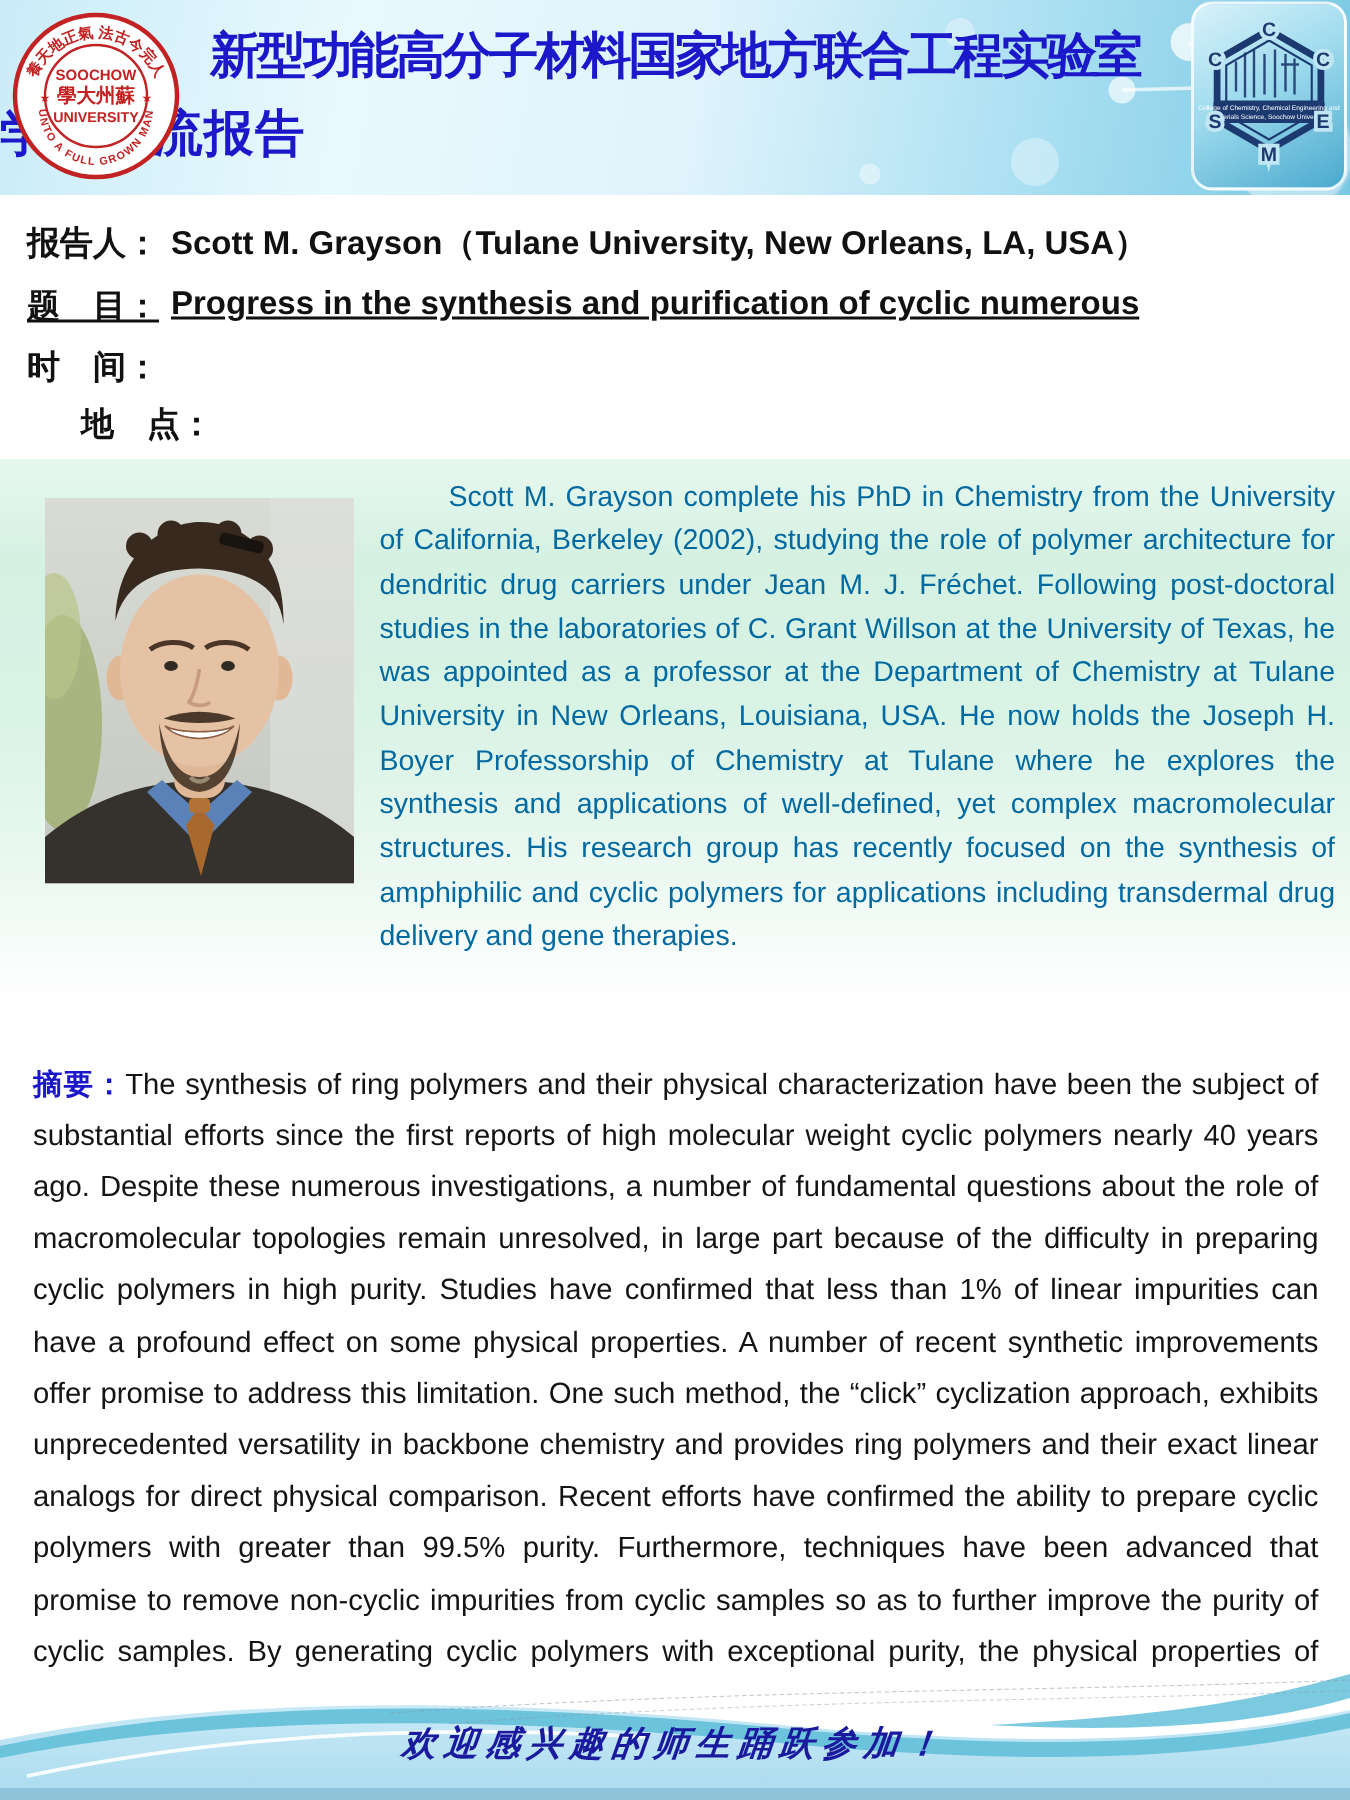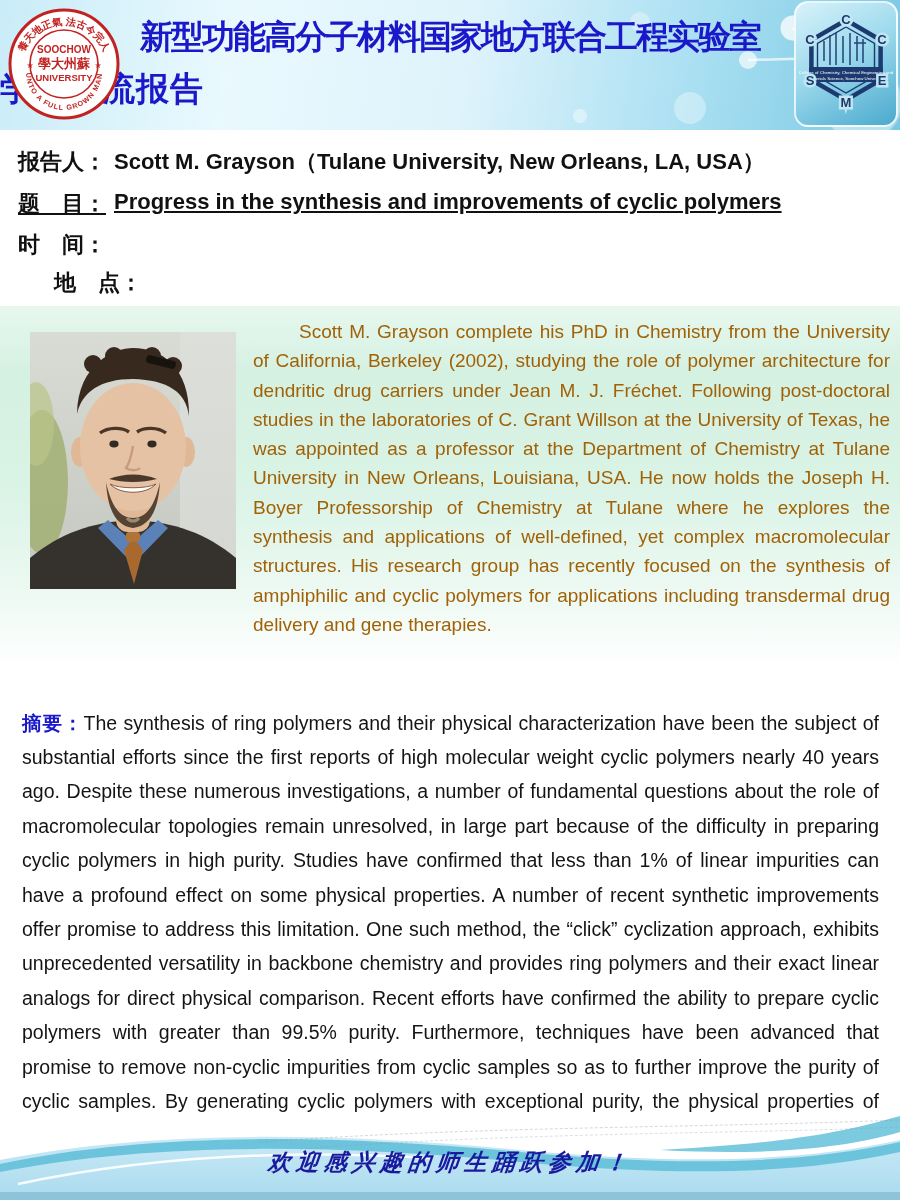--- a/index.html
+++ b/index.html
@@ -36,21 +36,21 @@
   .info-row .val.bold{font-weight:bold;}
   .info-row .val.serif{font-family:"Liberation Serif","DejaVu Serif",serif;font-weight:normal;}
   
   .bio-band{
     position:absolute;left:0;top:306px;width:900px;height:362px;
     background:linear-gradient(180deg,#e7f8ef 0%,#d5f1e2 18%,#d9f3e5 48%,#ecf9f2 78%,#ffffff 100%);
   }
   .photo{position:absolute;left:30px;top:332px;width:206px;height:257px;}
   .bio-text{
     position:absolute;left:253px;top:317px;width:637px;
-    font-size:19px;line-height:29.3px;text-align:justify;color:#a16207;text-indent:46px;
+    font-size:19px;line-height:29.3px;text-align:justify;color:#0369a1;text-indent:46px;
   }
   
   .abstract{
     position:absolute;left:22px;top:686px;width:857px;
     font-size:19.5px;line-height:34.4px;text-align:justify;color:#141414;
   }
   .abstract .abs-label{font-weight:bold;color:#1b18c9;margin-top:13px;}
   .abstract .underlined{border-bottom:1.5px solid #4a4a4a;}
   
   .footer{position:absolute;left:0;top:1112px;width:900px;height:88px;}
@@ -130,21 +130,21 @@
     </svg>
   </div>
 </div>
 
 <div class="info-row" style="top:147px;text-align:center;">
   <span class="lbl">报告人：</span>
   <span class="val bold">Scott M. Grayson（Tulane University, New Orleans, LA, USA）</span>
 </div>
 <div class="info-row" style="top:189px;text-decoration:underline;">
   <span class="lbl">题　目：</span>
-  <span class="val bold">Progress in the synthesis and improvements of cyclic polymers</span>
+  <span class="val bold">Progress in the synthesis and purification of cyclic numerous</span>
 </div>
 <div class="info-row" style="top:230px;gap:40px;">
   <span class="lbl">时　间：</span>
 </div>
 <div class="info-row" style="top:268px;margin-left:36px;">
   <span class="lbl">地　点：</span>
 </div>
 
 <div class="bio-band"></div>
 

